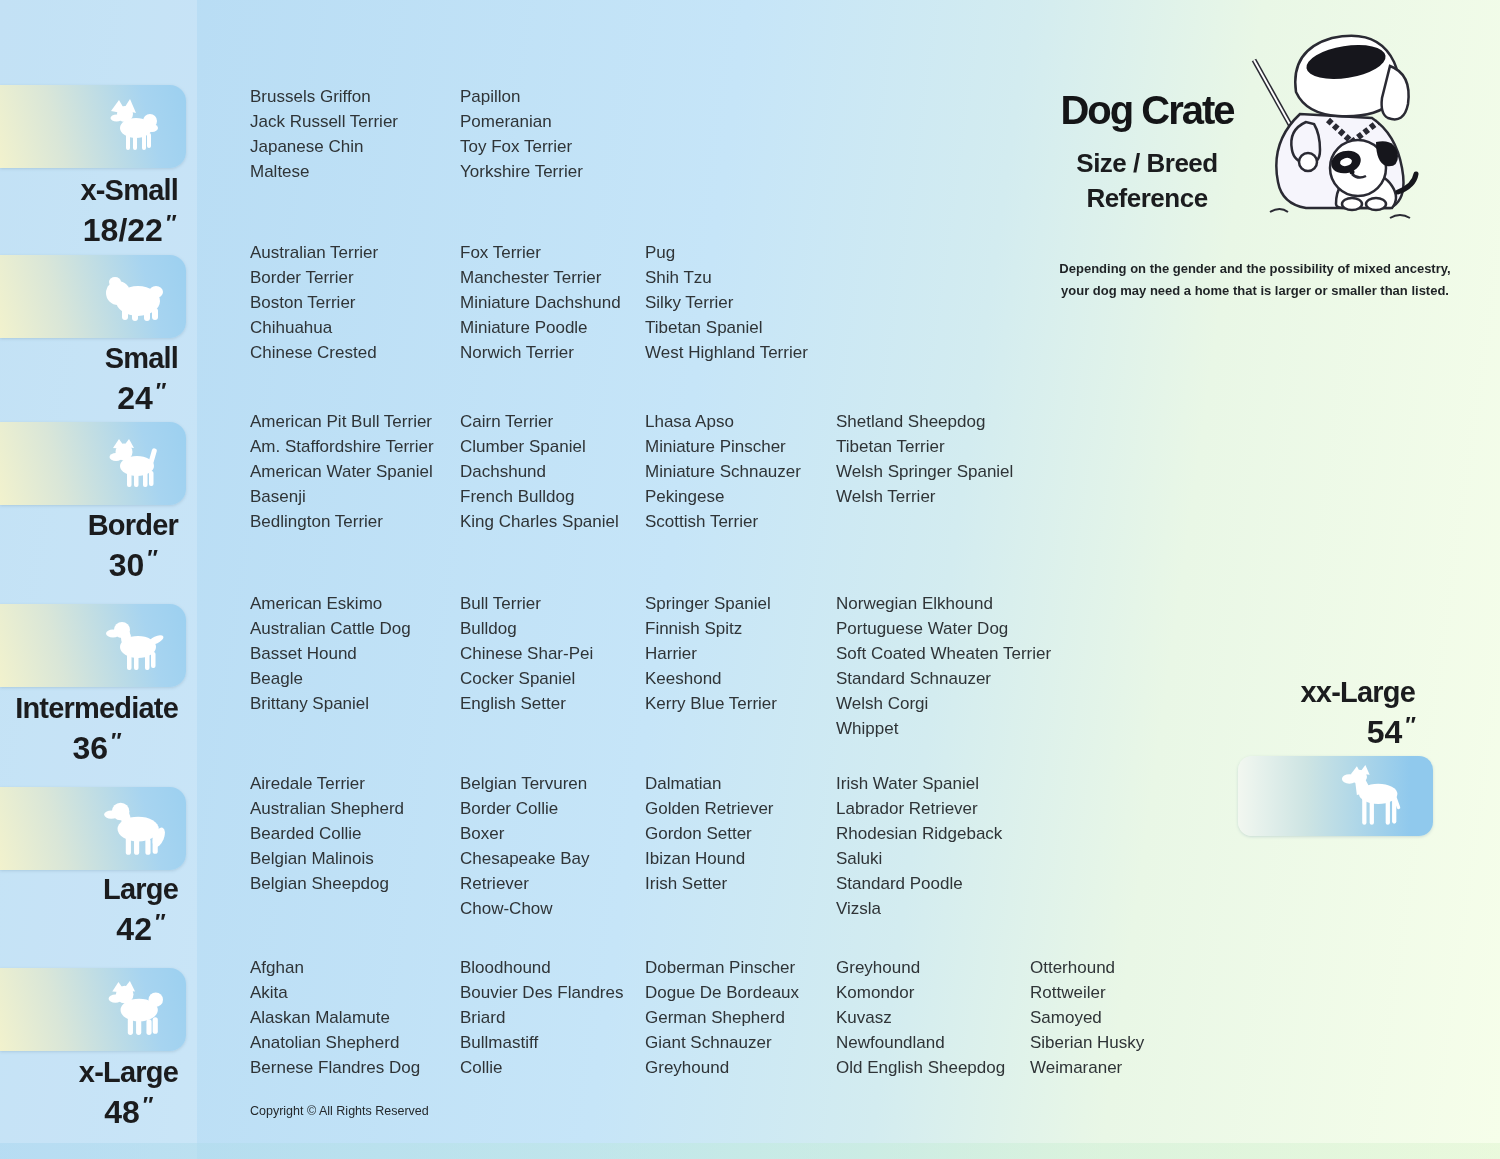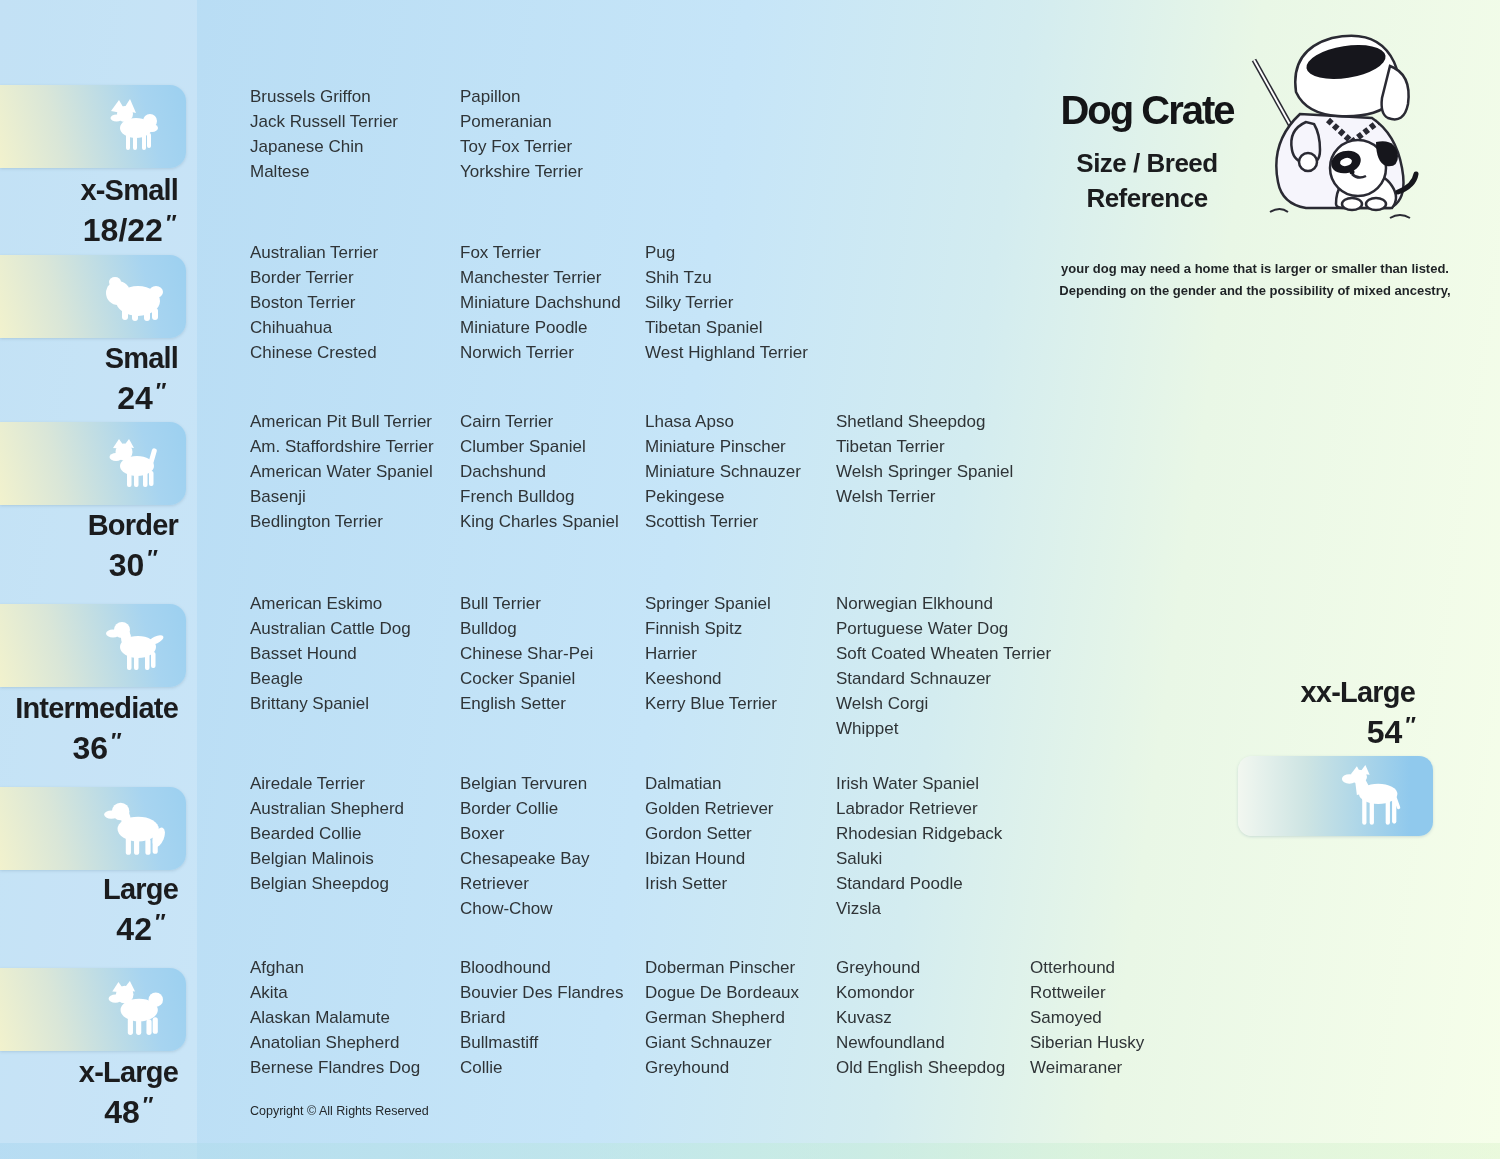--- a/index.html
+++ b/index.html
@@ -392,22 +392,22 @@
     <path d="M136,120 Q156,116 158,134 Q158,146 146,144 Q136,140 136,120 Z" fill="#16161c"></path>
     <path d="M112,152 Q118,158 126,154" fill="none" stroke="#2a2a33" stroke-width="2.5"></path>
     <circle cx="112" cy="150" r="2.5" fill="#16161c"></circle>
     <ellipse cx="112" cy="182" rx="10" ry="6" fill="#ffffff" stroke="#2a2a33" stroke-width="2.5"></ellipse>
     <ellipse cx="136" cy="182" rx="10" ry="6" fill="#ffffff" stroke="#2a2a33" stroke-width="2.5"></ellipse>
     <path d="M158,170 Q174,164 176,152" fill="none" stroke="#16161c" stroke-width="5" stroke-linecap="round"></path>
     <path d="M30,190 Q40,184 48,190 M150,196 Q160,190 170,196" fill="none" stroke="#2a2a33" stroke-width="2"></path>
   </svg>
 
   <div class="note">
+    <div>Depending on the gender and the possibility of mixed ancestry,</div>
     <div>your dog may need  a home that is larger or smaller than listed.</div>
-    <div>Depending on the gender and the possibility of mixed ancestry,</div>
   </div>
 
   <div class="xxl-label">
     <div class="size-name">xx-Large</div>
     <div class="size-inches"><span>54</span><span class="ditto">″</span></div>
   </div>
   <div class="xxl-badge">
     <svg width="78" height="64" viewBox="0 0 72 60">
       <g class="dog">
         <polygon points="19,2 24,11 13,10"></polygon>

